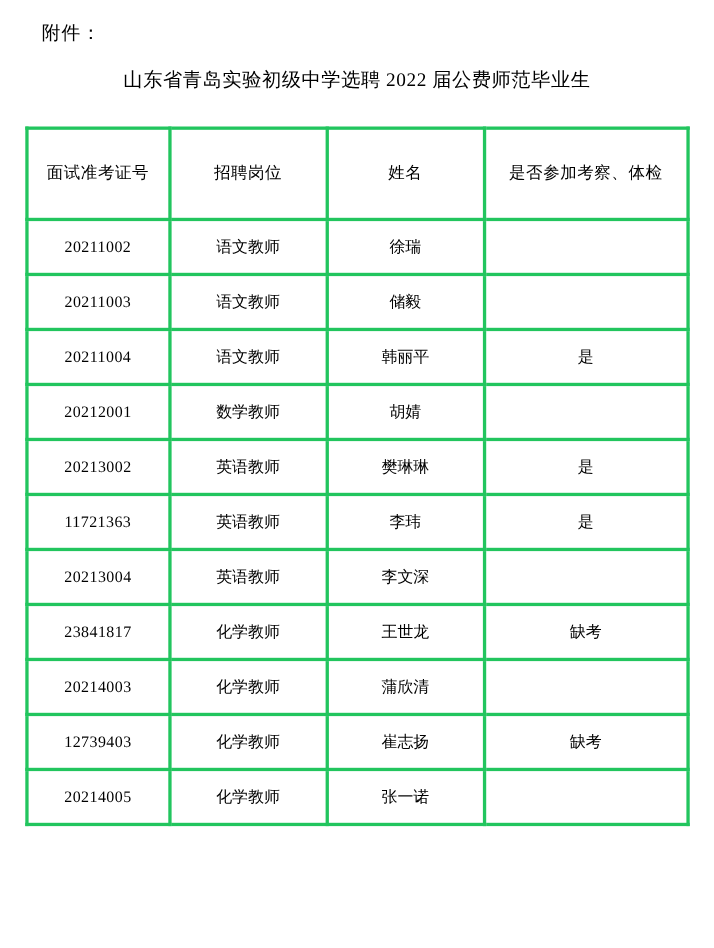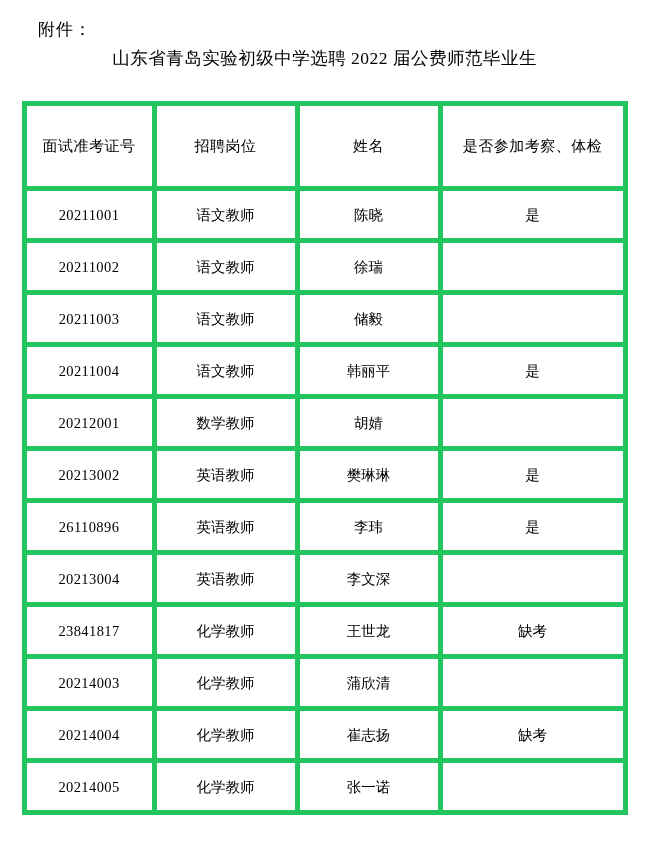--- a/index.html
+++ b/index.html
@@ -25,36 +25,37 @@
   .attachment-label {
     font-size: 17px;
     letter-spacing: 1px;
     margin: 4px 0 0 22px;
     font-weight: 400;
   }
   .doc-title {
     text-align: center;
     font-size: 17.5px;
     line-height: 34px;
+    margin-top: 14px;
     letter-spacing: 0.5px;
     padding: 0 22px;
     font-family: Liberation Serif, serif;
   }
   .doc-title .line {
     display: block;
   }
   table.roster {
     border-collapse: collapse;
     width: 601px;
     margin: 26px auto 0 auto;
     table-layout: fixed;
   }
   table.roster th,
   table.roster td {
-    border: 5px solid #22c55e;
+    border: 3px solid #22c55e;
     text-align: center;
     vertical-align: middle;
     font-size: 14.5px;
     font-family: "Liberation Serif", "DejaVu Serif", serif;
     font-weight: 400;
     padding: 0 2px;
     height: 47px;
     line-height: 22px;
   }
   table.roster thead th {
@@ -105,26 +106,20 @@
         <th>
           <span class="hdr-wrap">姓名</span>
         </th>
         <th>
           <span class="hdr-wrap">是否参加考察、体检</span>
         </th>
       </tr>
     </thead>
     <tbody>
       <tr>
-        <td class="num-cell">20211001</td>
-        <td>语文教师</td>
-        <td>陈晓</td>
-        <td>是</td>
-      </tr>
-      <tr>
         <td class="num-cell">20211002</td>
         <td>语文教师</td>
         <td>徐瑞</td>
         <td></td>
       </tr>
       <tr>
         <td class="num-cell">20211003</td>
         <td>语文教师</td>
         <td>储毅</td>
         <td></td>
@@ -141,21 +136,21 @@
         <td>胡婧</td>
         <td></td>
       </tr>
       <tr>
         <td class="num-cell">20213002</td>
         <td>英语教师</td>
         <td>樊琳琳</td>
         <td>是</td>
       </tr>
       <tr>
-        <td class="num-cell">26110896</td>
+        <td class="num-cell">11721363</td>
         <td>英语教师</td>
         <td>李玮</td>
         <td>是</td>
       </tr>
       <tr>
         <td class="num-cell">20213004</td>
         <td>英语教师</td>
         <td>李文深</td>
         <td></td>
       </tr>
@@ -165,21 +160,21 @@
         <td>王世龙</td>
         <td>缺考</td>
       </tr>
       <tr>
         <td class="num-cell">20214003</td>
         <td>化学教师</td>
         <td>蒲欣清</td>
         <td></td>
       </tr>
       <tr>
-        <td class="num-cell">20214004</td>
+        <td class="num-cell">12739403</td>
         <td>化学教师</td>
         <td>崔志扬</td>
         <td>缺考</td>
       </tr>
       <tr>
         <td class="num-cell">20214005</td>
         <td>化学教师</td>
         <td>张一诺</td>
         <td></td>
       </tr>

